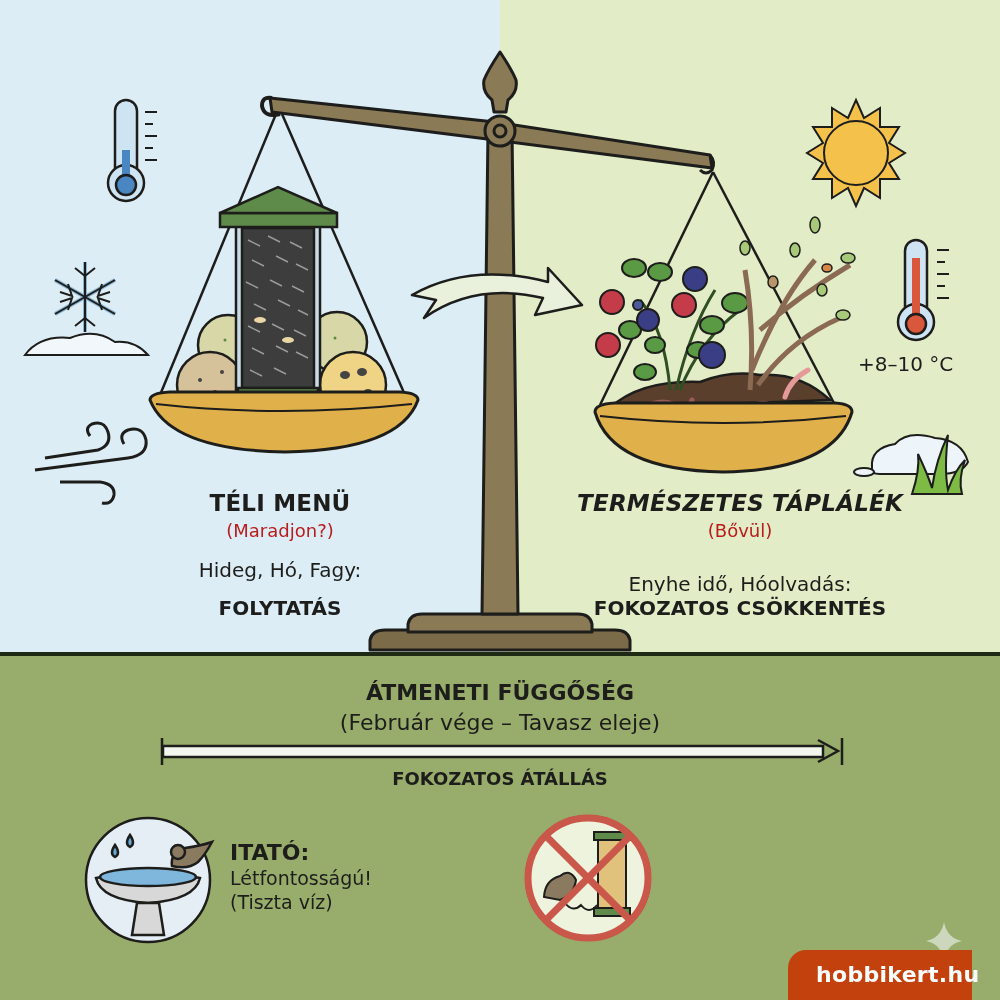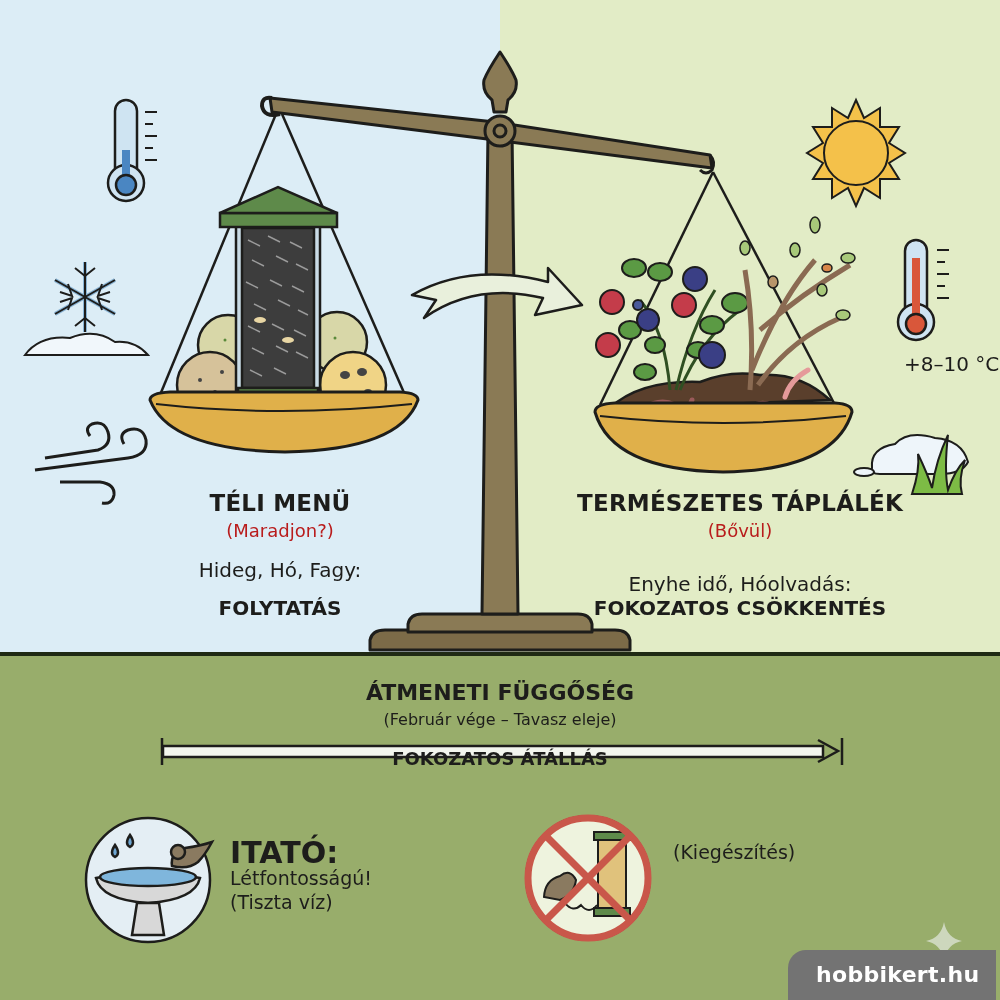--- a/index.html
+++ b/index.html
@@ -8,28 +8,28 @@
   .bg-right { position:absolute; left:500px; top:0; width:500px; height:652px; background:#e2ecc6; }
   .bg-bottom { position:absolute; left:0; top:652px; width:1000px; height:348px; background:#98ad6b; border-top:4px solid #1f2a14; }
   svg.art { position:absolute; left:0; top:0; width:1000px; height:1000px; }
   .txt { position:absolute; text-align:center; }
   .h1 { font-weight:bold; font-size:23px; letter-spacing:0.2px; }
   .sub { font-size:18px; color:#b91c1c; }
   .body { font-size:20px; }
   .bold { font-weight:bold;margin-top:12px; }
   .left-panel { left:160px; width:240px; }
   .right-panel { left:540px; width:400px; }
-  .temp-label { position:absolute; left:858px; top:352px; font-size:20px;margin-left:46px; }
+  .temp-label { position:absolute; left:858px; top:352px; font-size:20px; }
   .bottom-title { left:200px; width:600px; top:680px; font-size:22px; font-weight:bold; }
-  .bottom-sub { left:200px; width:600px; top:710px; font-size:16px; }
-  .bottom-under { left:200px; width:600px; top:748px; font-size:18px; font-weight:bold; }
+  .bottom-sub { left:200px; width:600px; top:710px; font-size:22px; }
+  .bottom-under { left:200px; width:600px; top:768px; font-size:18px; font-weight:bold; }
   .card-text { position:absolute; text-align:left; }
-  .card-text .t { font-weight:bold; font-size:30px; line-height:26px; }
+  .card-text .t { font-weight:bold; font-size:22px; line-height:26px; }
   .card-text .s { font-size:19px; line-height:24px; }
-  .logo { position:absolute; left:788px; top:950px; width:208px; height:50px; background:#737373; border-top-left-radius:18px; }
+  .logo { position:absolute; left:788px; top:950px; width:184px; height:50px; background:#c2410c; border-top-left-radius:18px; }
   .logo span { position:absolute; left:28px; top:12px; color:#fff; font-weight:bold; font-size:22px; letter-spacing:0.3px; }
 </style>
 </head>
 <body>
 
 <div class="bg-left"></div>
 <div class="bg-right"></div>
 <div class="bg-bottom"></div>
 
 <svg class="art" viewBox="0 0 1000 1000" xmlns="http://www.w3.org/2000/svg">
@@ -216,35 +216,34 @@
   </g>
 
   <path d="M944 922 Q947 938 962 941 Q947 944 944 960 Q941 944 926 941 Q941 938 944 922 Z" fill="#cdd7bd"></path>
 </svg>
 
 <div class="txt left-panel h1" style="top:490px;text-align:center;">TÉLI MENÜ</div>
 <div class="txt left-panel sub" style="top:520px;">(Maradjon?)</div>
 <div class="txt left-panel body" style="top:558px;">Hideg, Hó, Fagy:</div>
 <div class="txt left-panel body bold" style="top:584px;">FOLYTATÁS</div>
 
-<div class="txt right-panel h1" style="top:490px;">TERMÉSZETES TÁPLÁLÉK</div>
+<div class="txt right-panel h1" style="top:490px;font-style:italic;">TERMÉSZETES TÁPLÁLÉK</div>
 <div class="txt right-panel sub" style="top:520px;">(Bővül)</div>
 <div class="txt right-panel body" style="top:572px;">Enyhe idő, Hóolvadás:</div>
 <div class="txt right-panel body bold" style="top:584px;">FOKOZATOS CSÖKKENTÉS</div>
 
 <div class="temp-label">+8–10 °C</div>
 
 <div class="txt bottom-title">ÁTMENETI FÜGGŐSÉG</div>
 <div class="txt bottom-sub">(Február vége – Tavasz eleje)</div>
 <div class="txt bottom-under">FOKOZATOS ÁTÁLLÁS</div>
 
 <div class="card-text" style="left:230px; top:840px;">
   <div class="t">ITATÓ:</div>
   <div class="s">Létfontosságú!</div>
   <div class="s">(Tiszta víz)</div>
 </div>
 <div class="card-text" style="left:673px; top:840px;">
-  <div class="s">(Kiegészítés)</div>
 </div>
 
 <div class="logo">
   <span>hobbikert.hu</span>
 </div>
 
 </body></html>

